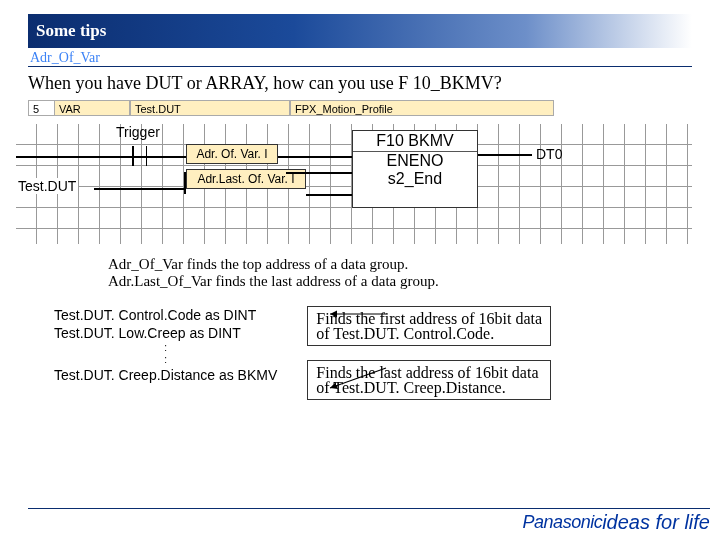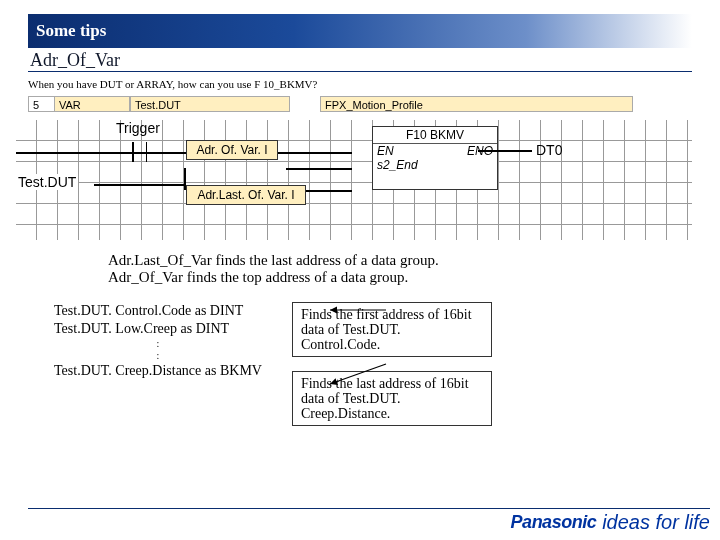--- a/index.html
+++ b/index.html
@@ -1,59 +1,59 @@
 <!DOCTYPE html>
 <html><head>
 <meta charset="utf-8">
 <style>
   * { margin: 0; padding: 0; box-sizing: border-box; }
   body { width: 720px; height: 540px; font-family: "Times New Roman", serif; background: #fff; position: relative; overflow: hidden; }
   .slide { padding: 0; }
   .title-bar { margin: 14px 28px 0 28px; }
   .title-bg { background: linear-gradient(to right, #0b2d6f 0%, #1b4a9a 40%, #6d8fc9 75%, #fff 100%); height: 34px; display: flex; align-items: center; padding-left: 8px; }
   .title-text { color: #fff; font-size: 17px; font-weight: bold; }
-  .subtitle { color: #0f172a; font-size: 18px; margin-top: 2px; padding-left: 2px; }
+  .subtitle { color: #3b82f6; font-size: 14px; margin-top: 2px; padding-left: 2px; }
   .subtitle-rule { border-bottom: 1px solid #0a2d6f; margin-top: 0; }
-  .question { margin: 6px 28px 0 28px; font-size: 11px; }
+  .question { margin: 6px 28px 0 28px; font-size: 18px; }
   .var-table { margin: 6px 28px 0 28px; font-family: Arial, sans-serif; font-size: 11px; display: flex; }
   .var-table .cell { background: #ffefc0; border: 1px solid #aaa; padding: 1px 4px; height: 16px; line-height: 14px; }
   .var-num { width: 26px; background: #fff !important; border-right: none !important; }
   .var-class { width: 76px; }
   .var-name { width: 160px; }
-  .var-type { width: 313px; margin-left: 30px; }
+  .var-type { width: 264px; }
   .diagram { margin: 8px 28px 0 16px; font-family: Arial, sans-serif; position: relative; height: 120px; background: repeating-linear-gradient(to right, transparent 0, transparent 20px, #999 20px, #999 20.5px), repeating-linear-gradient(to bottom, transparent 0, transparent 20px, #999 20px, #999 20.5px); background-size: 21px 21px; background-position: 0 0; }
   .trigger-lbl { position: absolute; left: 100px; top: 0px; font-size: 14px; }
   .contact { position: absolute; left: 110px; top: 22px; }
   .contact .c1, .contact .c2 { display: inline-block; width: 1.5px; height: 20px; background: #000; margin: 0 6px; }
   .dut-lbl { position: absolute; left: 0; top: 54px; font-size: 14px; background: #fff; padding: 0 2px; }
   .wire-a { position: absolute; left: 78px; top: 64px; width: 92px; height: 2px; background: #000; }
   .wire-b { position: absolute; left: 0; top: 32px; width: 168px; height: 2px; background: #000; }
   .wire-cnt { position: absolute; left: 126px; top: 32px; width: 210px; height: 2px; background: #000; }
   .fn-box { position: absolute; border: 1px solid #333; background: #ffefc0; font-size: 12px; text-align: center; line-height: 16px; padding: 1px 4px; }
   .adr-of-var { left: 170px; top: 20px; width: 92px; }
-  .adr-last { left: 170px; top: 65px; width: 120px; }
-  .f10-box { position: absolute; left: 356px; top: 6px; width: 126px; height: 64px; border: 1.5px solid #333; background: #fff; font-size: 12px; }
+  .adr-last { left: 170px; top: 45px; width: 120px; }
+  .f10-box { position: absolute; left: 336px; top: 6px; width: 126px; height: 78px; border: 1.5px solid #333; background: #fff; font-size: 16px; }
   .f10-title { text-align: center; padding: 1px 0; border-bottom: 1px solid #555; }
-  .f10-row { display: flex; justify-content: space-between; padding: 0 4px; font-style: italic; }
+  .f10-row { display: flex; justify-content: center; padding: 0 4px; }
   .f10-left { text-align: left; }
   .f10-right { text-align: right; }
   .dt0 { position: absolute; left: 520px; top: 22px; font-size: 14px; }
   .wire-out { position: absolute; left: 462px; top: 30px; width: 54px; height: 2px; background: #000; }
   .wire-adr1 { position: absolute; left: 270px; top: 48px; width: 66px; height: 2px; background: #000; }
   .wire-adr2 { position: absolute; left: 290px; top: 70px; width: 46px; height: 2px; background: #000; }
   .wire-v1 { position: absolute; left: 168px; top: 48px; width: 2px; height: 22px; background: #000; }
   .explain { margin: 12px 28px 0 108px; font-size: 15px; }
   .bottom { display: flex; margin: 16px 28px 0 54px; gap: 30px; font-family: Arial, sans-serif; position: relative; }
-  .list { font-size: 14px; line-height: 18px; font-family: Liberation Serif, serif; }
+  .list { font-size: 14px; line-height: 18px; }
   .dots { text-align: center; line-height: 12px; font-size: 10px; }
-  .callout { border: 1px solid #333; padding: 4px 8px; font-size: 14px; font-family: "Times New Roman", serif; width: 200px; line-height: 15px; }
+  .callout { border: 1px solid #333; padding: 4px 8px; font-size: 16px; font-family: "Times New Roman", serif; width: 244px; line-height: 15px; }
   .callouts { display: flex; flex-direction: column; gap: 14px; }
   .arrow-svg { position: absolute; pointer-events: none; }
   .footer { position: absolute; bottom: 4px; left: 28px; right: 10px; height: 28px; border-top: 1px solid #0a2d6f; display: flex; justify-content: flex-end; align-items: center; }
-  .logo-panasonic { font-family: Arial, sans-serif; font-weight: bold; font-style: italic; color: #0033a0; font-size: 18px; margin-right: 6px; letter-spacing: -0.5px; }
+  .logo-panasonic { font-family: Arial, sans-serif; font-weight: normal; font-style: italic; color: #0033a0; font-size: 18px; margin-right: 0; letter-spacing: -0.5px; }
   .logo-ideas { font-family: Arial, sans-serif; font-style: italic; color: #0033a0; font-size: 20px; }
 </style>
 </head>
 <body>
 
 <div class="slide">
   <div class="title-bar">
     <div class="title-bg">
       <span class="title-text">Some tips</span>
     </div>
@@ -91,22 +91,22 @@
       <div class="f10-row">
           <span class="f10-left">s2_End</span>
           <span></span>
         </div>
     </div>
     <div class="wire-out"></div>
     <span class="dt0">DT0</span>
   </div>
 
   <div class="explain">
+    <div>Adr_Of_Var finds the top address of a data group.</div>
     <div>Adr.Last_Of_Var finds the last address of a data group.</div>
-    <div>Adr_Of_Var finds the top address of a data group.</div>
   </div>
 
   <div class="bottom">
     <div class="list">
       <div>Test.DUT. Control.Code as DINT</div>
       <div>Test.DUT. Low.Creep as DINT</div>
       <div class="dots">:</div>
       <div class="dots">:</div>
       <div>Test.DUT. Creep.Distance as BKMV</div>
     </div>

